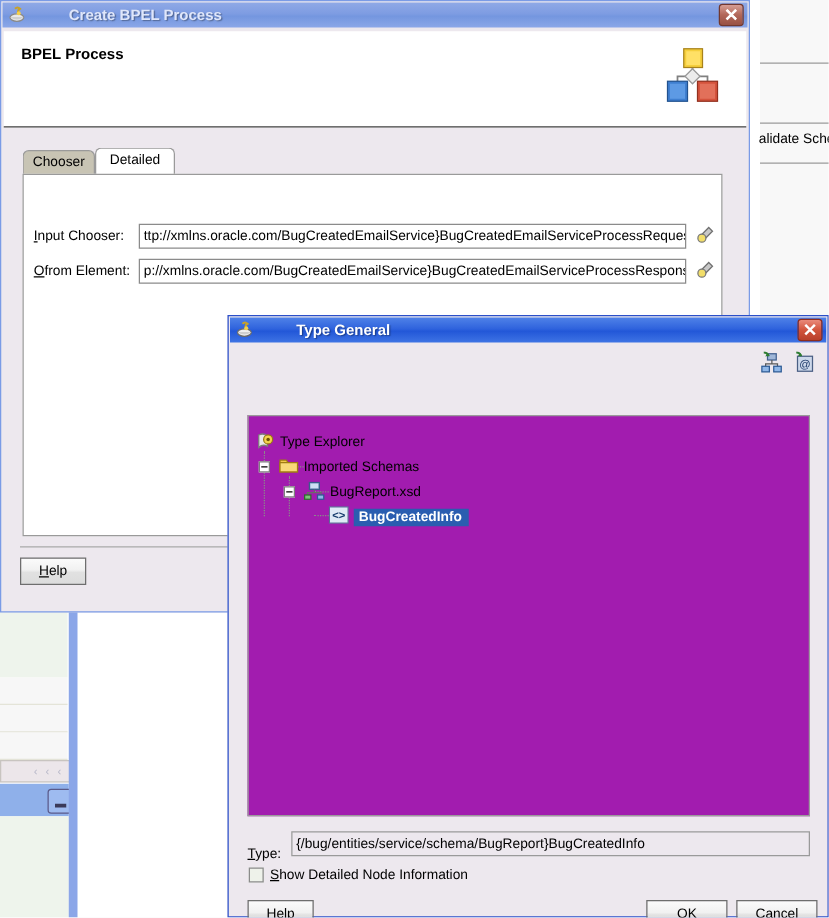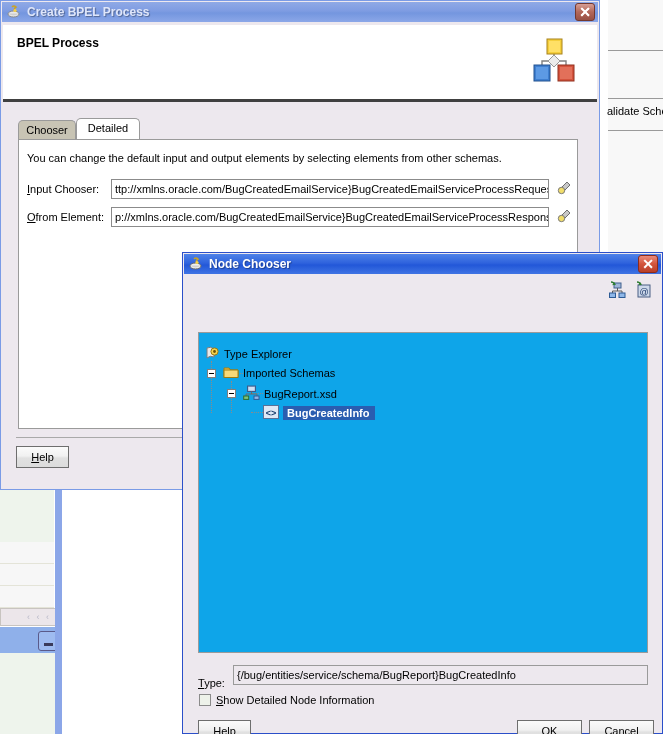--- a/index.html
+++ b/index.html
@@ -42,20 +42,21 @@
     position:absolute; inset:0;
     border:1px solid #2b4fc9;
     background:#ede8ee;
     box-sizing:border-box;
   }
   .titlebar {
     position:absolute; left:2px; right:2px; top:2px; height:20px;
     background: linear-gradient(to bottom,#4f82e8 0%, #2f63dd 45%, #2257d8 55%, #3f74e4 100%);
     display:flex; align-items:center;
     box-sizing:border-box;
+    gap:28px;
   }
   .titlebar.inactive {
     background: linear-gradient(to bottom,#8fa9e6 0%, #7e9ce2 45%, #7496df 55%, #8ba7e8 100%);
   }
   .title-text {
     color:#ffffff; font-weight:bold; font-size:12px;
     margin-left:5px; text-shadow:1px 1px 1px rgba(0,0,0,.35);
     white-space:nowrap;
   }
   .title-text.inactive { color:#dfe6fa; }
@@ -65,21 +66,21 @@
     background: linear-gradient(to bottom,#e98a7a 0%, #d2543c 50%, #b8402b 100%);
     border:1px solid #8d2b1c; border-radius:3px;
     color:#fff; font-size:14px; font-weight:bold; line-height:16px; text-align:center;
     box-sizing:border-box;
   }
   .closebtn.inactive { filter:saturate(.55) brightness(1.08); }
 
   
   .bpel-head {
     position:absolute; left:3px; top:25px; right:3px; height:77px;
-    background:#ffffff; border-bottom:3px solid #404040;
+    background:#ffffff; border-bottom:1px solid #404040;
     box-sizing:border-box;
   }
   .bpel-head-title {
     position:absolute; left:14px; top:11px; font-size:12px; font-weight:bold; color:#000;
   }
   .bpel-head-desc {
     position:absolute; left:26px; top:33px; width:500px;
     font-size:11px; color:#000; line-height:16px;
   }
   .bpel-icon { position:absolute; right:18px; top:10px; width:50px; height:52px; }
@@ -121,21 +122,21 @@
     display:flex; align-items:center; justify-content:center;
   }
   .btn u { text-decoration:underline; }
 
   
   .tc-body { position:absolute; left:3px; top:25px; right:3px; bottom:3px; background:#ede8ee; }
   .tc-toolbar { position:absolute; right:8px; top:4px; display:flex; gap:8px; }
   .tool-ico { width:18px; height:18px; position:relative; }
 
   .tree-box {
-    position:absolute; background:#0ea5e9; border:1px solid #9a9a9a;
+    position:absolute; background:#a21caf; border:1px solid #9a9a9a;
     box-sizing:border-box; overflow:hidden;
   }
   .tnode { position:absolute; display:flex; align-items:center; font-size:11px; color:#000; white-space:nowrap; }
   .tnode .lbl { margin-left:4px; }
   .tnode .lbl.sel {
     background:#2a5db0; color:#ffffff; font-weight:bold; padding:1px 5px 1px 4px;
   }
   .expander {
     position:absolute; width:9px; height:9px; box-sizing:border-box;
     border:1px solid #7f7f7f; background:#ffffff;
@@ -210,21 +211,20 @@
           <rect x="29" y="30" width="16" height="16" fill="#d4533d" stroke="#92301f"></rect>
           <rect x="31" y="32" width="12" height="12" fill="#e2705a" stroke="none"></rect>
         </svg>
       </div>
     </div>
 
     <div class="tab inactive" style="left:18px;width:58px;">Chooser</div>
     <div class="tab active" style="left:76px;width:64px;">Detailed</div>
 
     <div class="tabpanel" style="left:18px;top:139px;width:560px;height:290px;">
-      <div class="panel-note" style="left:8px;top:12px;">You can change the default input and output elements by selecting elements from other schemas.</div>
 
       <div class="fld-label" style="left:8px;top:43px;">
         <u>I</u><span>nput Chooser:</span>
       </div>
       <div class="textfield readonly" style="left:92px;top:39px;width:438px;height:20px;">ttp://xmlns.oracle.com/BugCreatedEmailService}BugCreatedEmailServiceProcessRequest</div>
       <div class="browse-icon" style="left:537px;top:40px;">
         <svg width="16" height="16" viewBox="0 0 16 16">
           <path d="M11 2 L14 5 L7 12 L4 9 Z" fill="#c8c8c8" stroke="#6f6f6f"></path>
           <circle cx="5.5" cy="10.5" r="3.2" fill="#f2de6a" stroke="#7a7a7a"></circle>
         </svg>
@@ -253,21 +253,21 @@
 
     <div class="titlebar">
       <span class="title-icon">
         <svg width="16" height="16" viewBox="0 0 16 16">
           <path d="M6 3 q2 -2 4 0 q-2 1 -1.5 3" stroke="#c9a227" stroke-width="1.6" fill="none"></path>
           <ellipse cx="7.5" cy="10" rx="5.5" ry="3" fill="#efefef" stroke="#6a6a6a"></ellipse>
           <path d="M2 9.5 q5.5 4 11 0" fill="#cfcfcf"></path>
           <circle cx="9" cy="6.5" r="1.6" fill="#f5d04a"></circle>
         </svg>
       </span>
-      <span class="title-text">Node Chooser</span>
+      <span class="title-text">Type General</span>
     </div>
     <div class="closebtn" style="right:5px;">✕</div>
 
     <div class="tc-body">
 
       <div class="tc-toolbar">
         <span class="tool-ico">
           <svg width="18" height="18" viewBox="0 0 18 18">
             <rect x="6" y="2" width="7" height="5" fill="#9fb6d8" stroke="#41608f"></rect>
             <path d="M9.5 7 L9.5 10 M4.5 13 L4.5 10 L14 10 L14 13" stroke="#5a5a5a" stroke-width="1" fill="none"></path>

